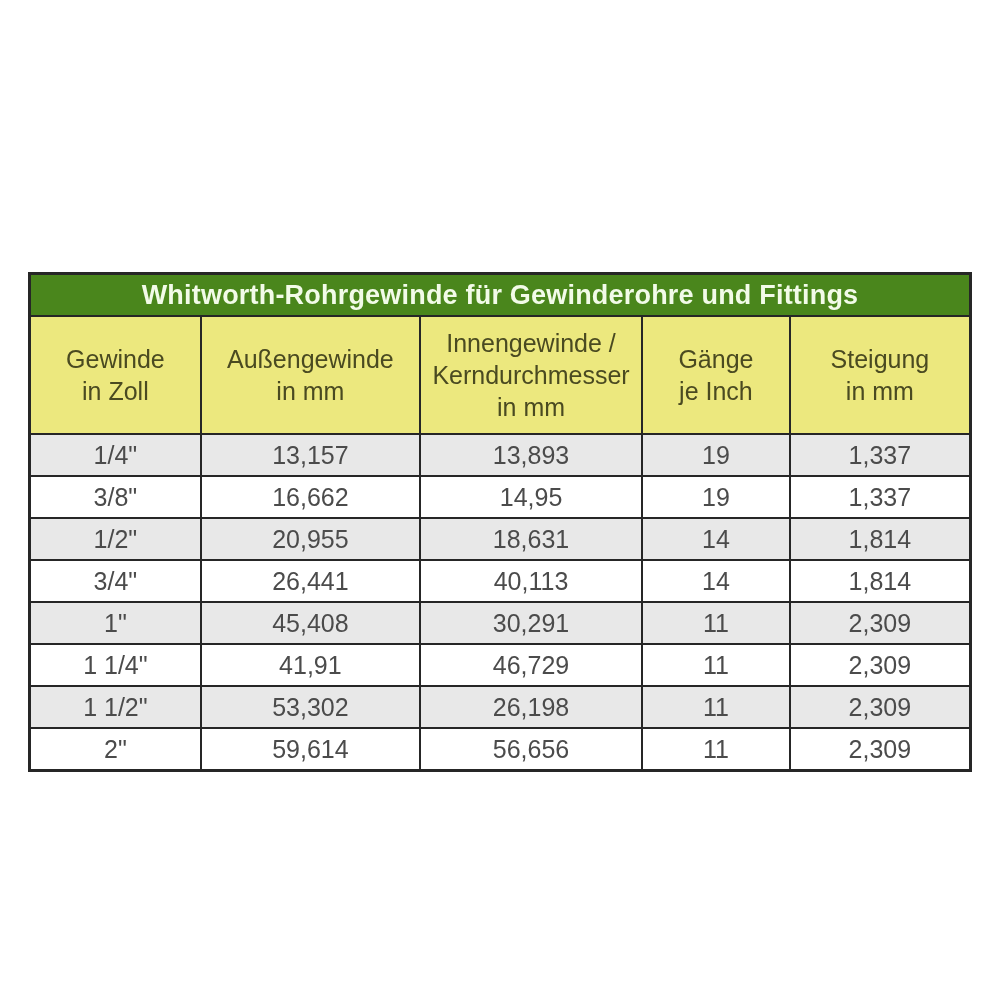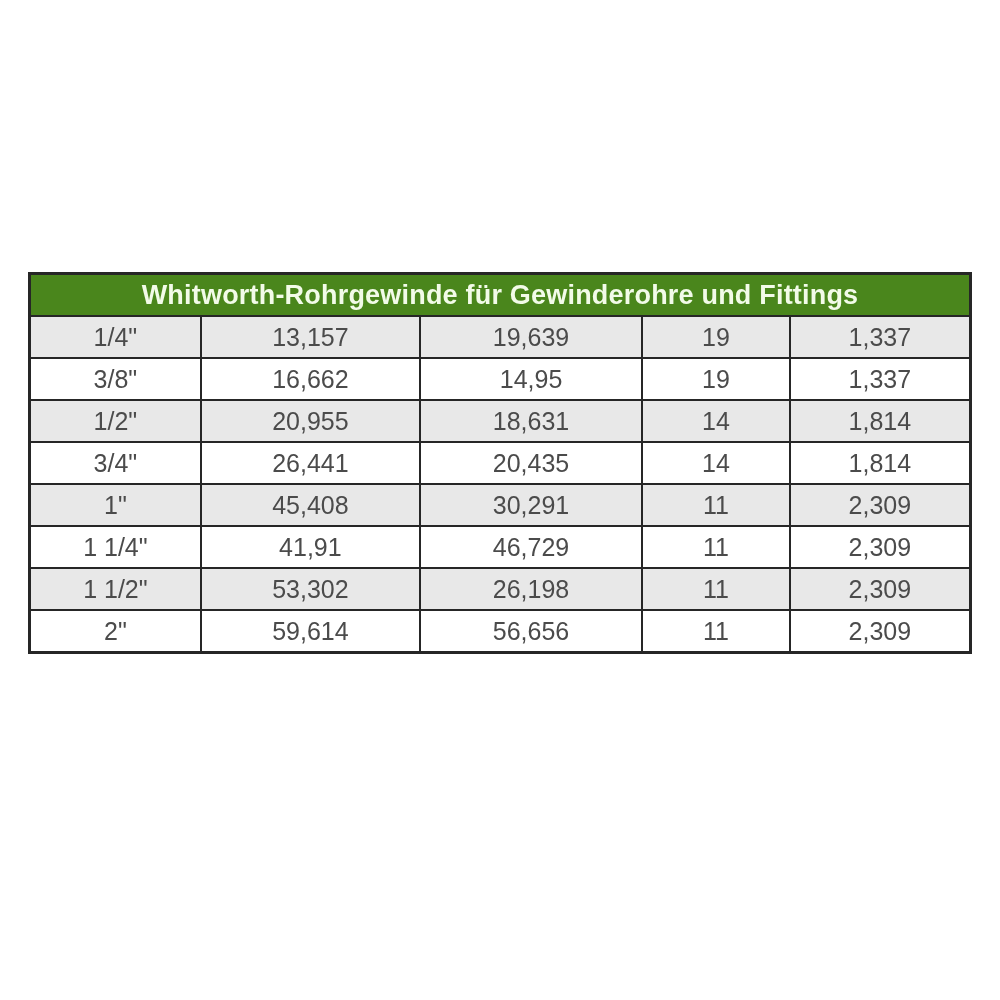--- a/index.html
+++ b/index.html
@@ -67,47 +67,60 @@
       <col style="width:18.2%">
       <col style="width:23.3%">
       <col style="width:23.6%">
       <col style="width:15.7%">
       <col style="width:19.2%">
     </colgroup>
     <thead>
       <tr>
         <th class="title-cell" colspan="5">Whitworth-Rohrgewinde für Gewinderohre und Fittings</th>
       </tr>
+      <tr class="header-row">
+        <th>Gewinde
+in Zoll</th>
+        <th>Außengewinde
+in mm</th>
+        <th>Innengewinde /
+Kerndurchmesser
+in mm</th>
+        <th>Gänge
+je Inch</th>
+        <th>Steigung
+in mm</th>
+      </tr>
     </thead>
     <tbody>
       <tr>
         <td>1/4"</td>
         <td>13,157</td>
-        <td>19,639</td>
+        <td>13,893</td>
         <td>19</td>
         <td>1,337</td>
       </tr>
       <tr>
         <td>3/8"</td>
         <td>16,662</td>
         <td>14,95</td>
         <td>19</td>
         <td>1,337</td>
       </tr>
       <tr>
         <td>1/2"</td>
         <td>20,955</td>
         <td>18,631</td>
         <td>14</td>
         <td>1,814</td>
       </tr>
       <tr>
         <td>3/4"</td>
         <td>26,441</td>
-        <td>20,435</td>
+        <td>40,113</td>
         <td>14</td>
         <td>1,814</td>
       </tr>
       <tr>
         <td>1"</td>
         <td>45,408</td>
         <td>30,291</td>
         <td>11</td>
         <td>2,309</td>
       </tr>

